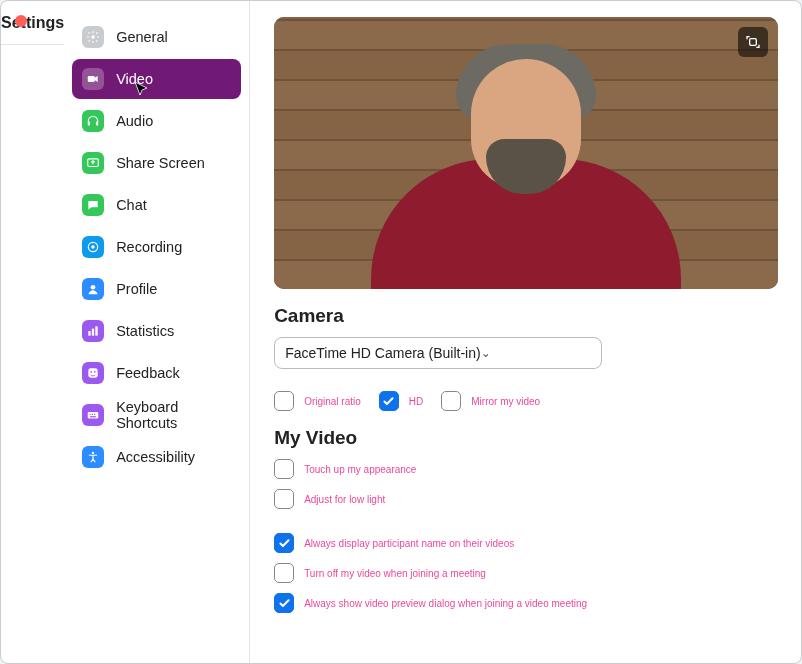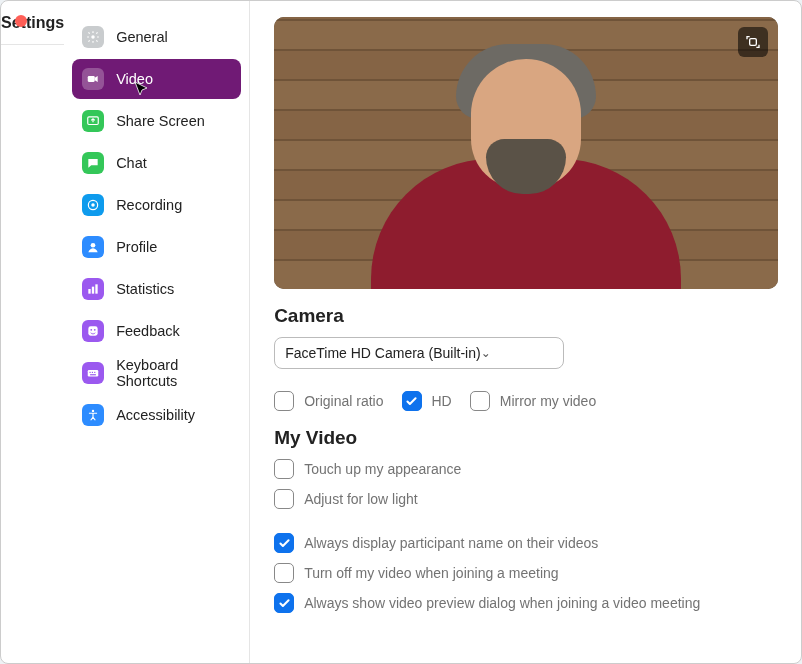--- a/index.html
+++ b/index.html
@@ -159,21 +159,21 @@
   .section-head {
     font-weight:700;
     font-size:19px;
     margin-top:16px;
     margin-bottom:10px;
   }
   .camera-row {
     display:flex; align-items:center; gap:8px;
   }
   .select {
-    width:290px;
+    width:328px;
     height:32px;
     border:1px solid #bbb;
     border-radius:8px;
     display:flex;
     align-items:center;
     justify-content:flex-start;
     padding:0 10px;
     font-size:14px;
     background:#fff;
     cursor:pointer;
@@ -191,21 +191,21 @@
     display:flex; align-items:center; justify-content:center;
     background:#fff;
     cursor:pointer;
     flex-shrink:0;
   }
   .cb.checked {
     background:#0e72ed;
     border-color:#0e72ed;
   }
   .cb.checked svg { width:13px; height:13px; }
-  .lbl { font-size:14px; color:#737373; }
+  .lbl { font-size:10px; color:#ec4899; }
   .group-top { margin-top:24px; }
   .cursor {
     position:absolute;
     pointer-events:none;
     width:16px; height:16px;
   }
 </style>
 </head>
 <body>
 
@@ -238,20 +238,30 @@
               <rect x="3" y="7" width="12" height="10" rx="2" fill="#fff"></rect>
               <path d="M15 10l5-3v10l-5-3z" fill="#fff"></path>
             </svg>
         </span>
         <span>Video</span>
         <svg class="cursor" style="left:62px; top:22px;" viewBox="0 0 16 16">
             <path d="M1 1l5 13 2-5 5-2z" fill="#000" stroke="#fff" stroke-width="0.8"></path>
           </svg>
       </div>
 
+      <div class="sidebar-item">
+        <span class="icon" style="background:#34c759">
+          <svg viewBox="0 0 24 24">
+              <path d="M4 14v-2a8 8 0 0116 0v2" stroke="#fff" stroke-width="2" fill="none"></path>
+              <rect x="3" y="13" width="4" height="7" rx="2" fill="#fff"></rect>
+              <rect x="17" y="13" width="4" height="7" rx="2" fill="#fff"></rect>
+            </svg>
+        </span>
+        <span>Audio</span>
+      </div>
 
       <div class="sidebar-item">
         <span class="icon" style="background:#34c759">
           <svg viewBox="0 0 24 24">
               <rect x="3" y="5" width="18" height="13" rx="2" fill="none" stroke="#fff" stroke-width="2"></rect>
               <path d="M12 14V8m0 0l-3 3m3-3l3 3" stroke="#fff" stroke-width="2" fill="none"></path>
             </svg>
         </span>
         <span>Share Screen</span>
       </div>

